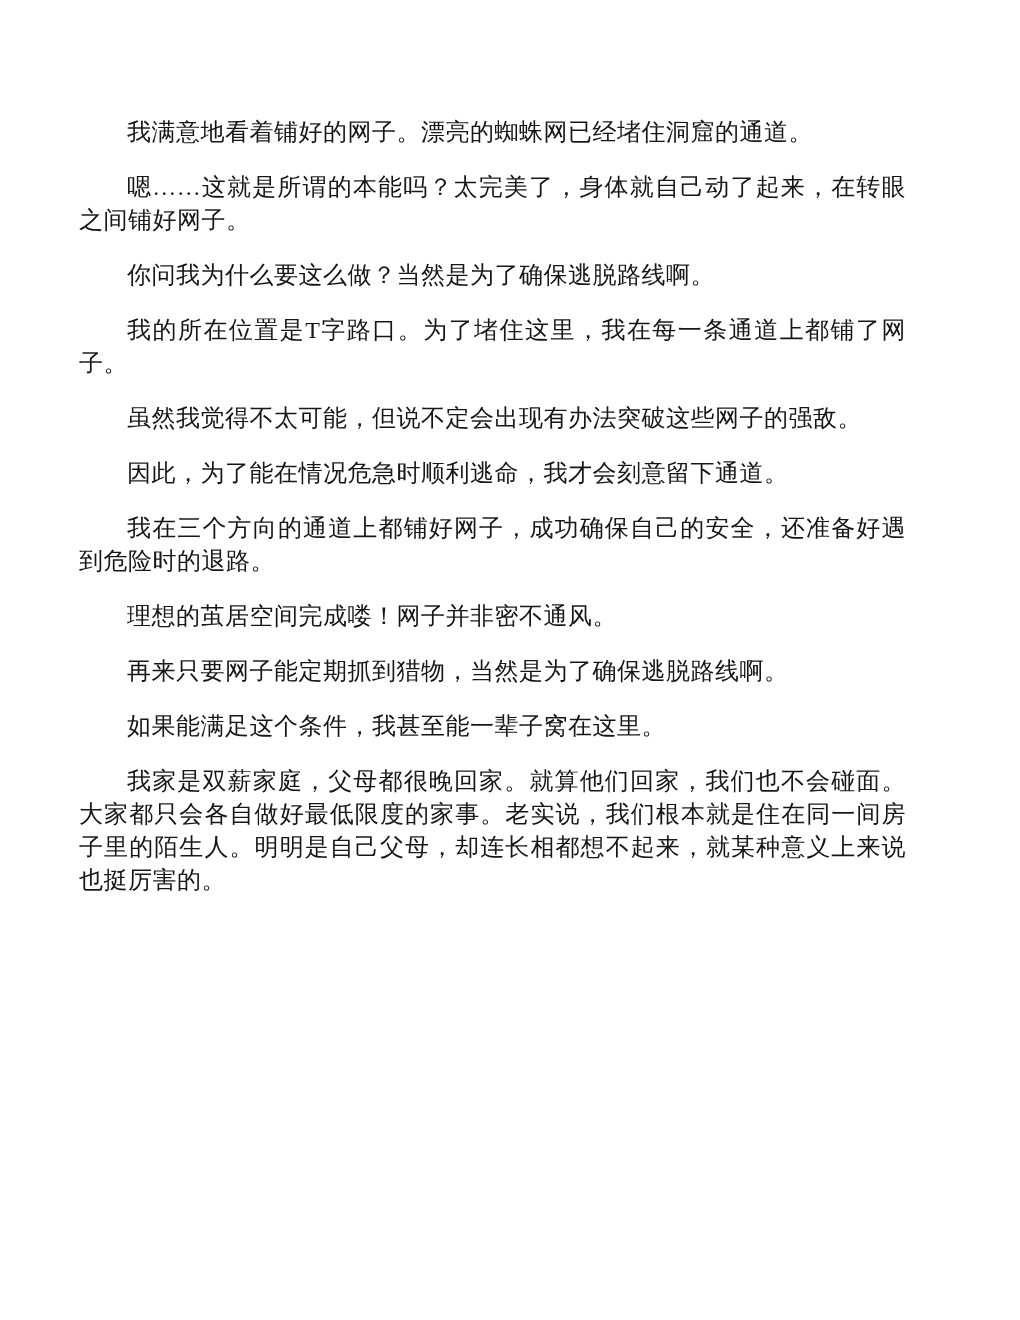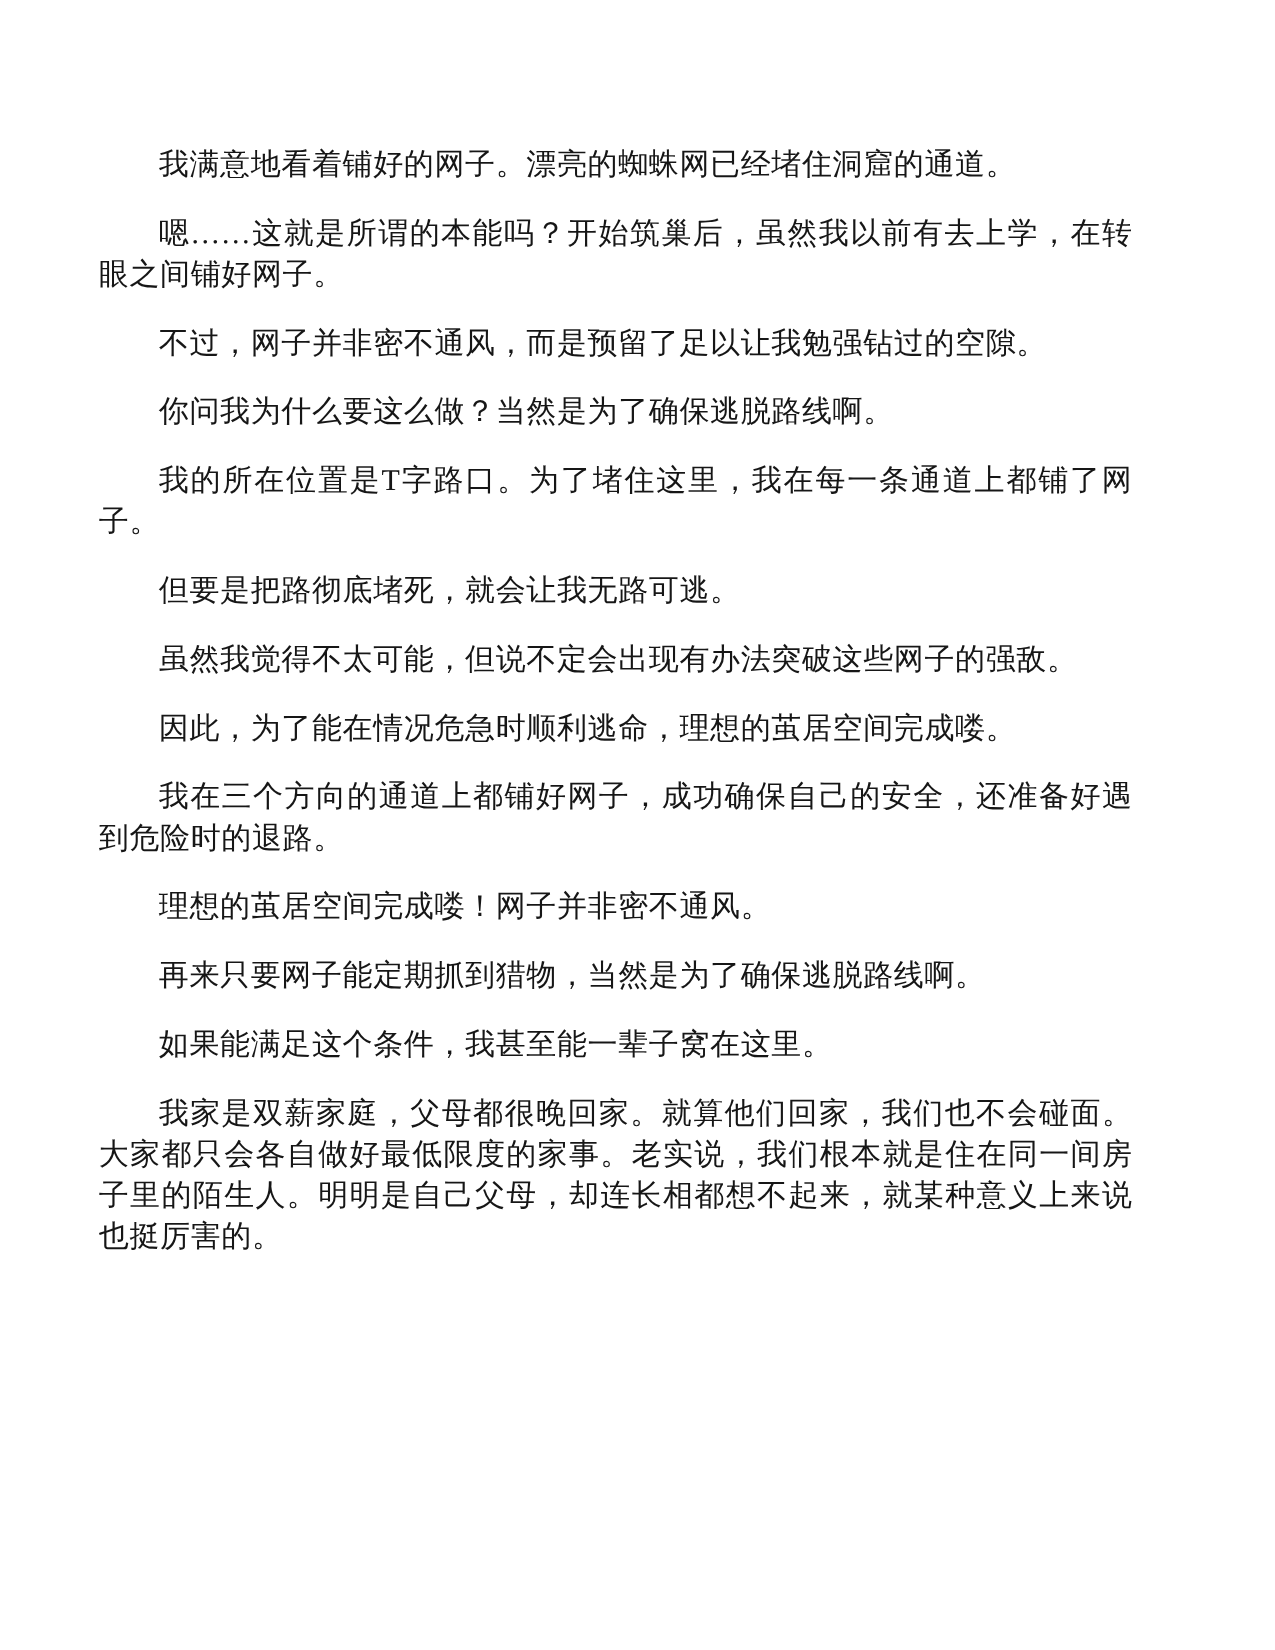--- a/index.html
+++ b/index.html
@@ -29,25 +29,23 @@
     text-indent: 2em;
     letter-spacing: 0.5px;
     word-break: break-all;
   }
 </style>
 </head>
 <body>
 
 <div class="page">
   <p>我满意地看着铺好的网子。漂亮的蜘蛛网已经堵住洞窟的通道。</p>
-  <p>嗯……这就是所谓的本能吗？开始筑巢后，虽然我以前有去上学，在转眼之间铺好网子。</p>
-  <p>不过，网子并非密不通风，而是预留了足以让我勉强钻过的空隙。</p>
+  <p>嗯……这就是所谓的本能吗？太完美了，身体就自己动了起来，在转眼之间铺好网子。</p>
   <p>你问我为什么要这么做？当然是为了确保逃脱路线啊。</p>
   <p>我的所在位置是T字路口。为了堵住这里，我在每一条通道上都铺了网子。</p>
-  <p>但要是把路彻底堵死，就会让我无路可逃。</p>
   <p>虽然我觉得不太可能，但说不定会出现有办法突破这些网子的强敌。</p>
-  <p>因此，为了能在情况危急时顺利逃命，理想的茧居空间完成喽。</p>
+  <p>因此，为了能在情况危急时顺利逃命，我才会刻意留下通道。</p>
   <p>我在三个方向的通道上都铺好网子，成功确保自己的安全，还准备好遇到危险时的退路。</p>
   <p>理想的茧居空间完成喽！网子并非密不通风。</p>
   <p>再来只要网子能定期抓到猎物，当然是为了确保逃脱路线啊。</p>
   <p>如果能满足这个条件，我甚至能一辈子窝在这里。</p>
   <p>我家是双薪家庭，父母都很晚回家。就算他们回家，我们也不会碰面。大家都只会各自做好最低限度的家事。老实说，我们根本就是住在同一间房子里的陌生人。明明是自己父母，却连长相都想不起来，就某种意义上来说也挺厉害的。</p>
 </div>
 
 </body></html>

